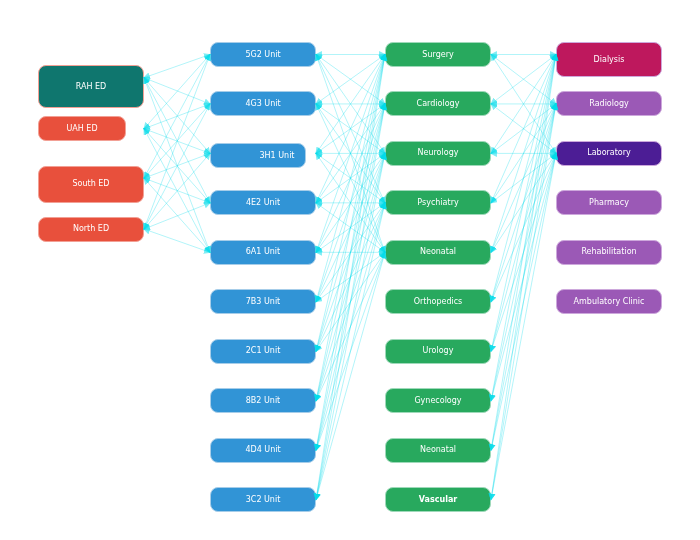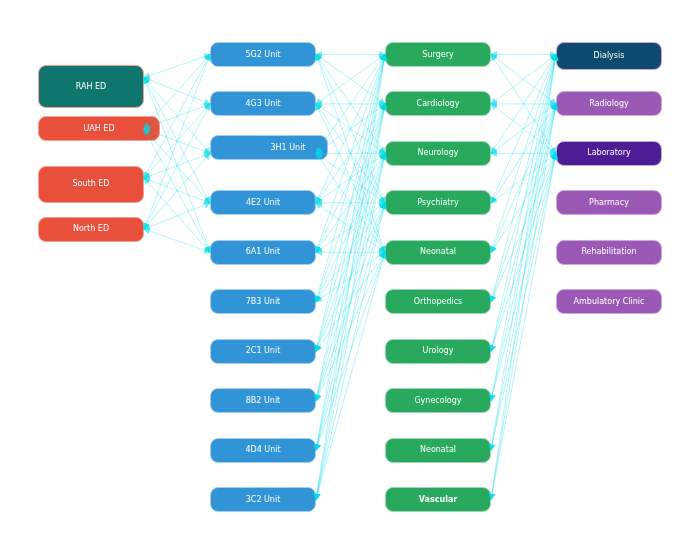--- a/index.html
+++ b/index.html
@@ -26,44 +26,44 @@
     position:absolute;left:0;top:0;
     pointer-events:none;
   }
 </style>
 </head>
 <body>
 
 <div class="figure">
   <div id="node-layer">
       <div class="node" style="left: 38px; top: 65.2415px; width: 106px; height: 43px; background: #0f766e; border-color: rgb(242, 160, 149);">RAH ED</div>
-      <div class="node" style="left: 38px; top: 116.175px; width: 122px; height: 25px; background: rgb(232, 80, 60); border-color: rgb(242, 160, 149);">UAH ED</div>
+      <div class="node" style="left: 38px; top: 116.175px; width: 88px; height: 25px; background: rgb(232, 80, 60); border-color: rgb(242, 160, 149);">UAH ED</div>
       <div class="node" style="left: 38px; top: 165.625px; width: 106px; height: 37px; background: rgb(232, 80, 60); border-color: rgb(242, 160, 149);">South ED</div>
       <div class="node" style="left: 38px; top: 216.559px; width: 106px; height: 25px; background: rgb(232, 80, 60); border-color: rgb(242, 160, 149);">North ED</div>
       <div class="node" style="left: 210px; top: 42px; width: 106px; height: 25px; background: rgb(49, 148, 214); border-color: rgb(166, 205, 233);">5G2 Unit</div>
       <div class="node" style="left: 210px; top: 91.45px; width: 106px; height: 25px; background: rgb(49, 148, 214); border-color: rgb(166, 205, 233);">4G3 Unit</div>
-      <div class="node" style="left: 210px; top: 135px; width: 118px; height: 25px; background: rgb(49, 148, 214); border-color: rgb(166, 205, 233); padding-left: 38px;">3H1 Unit</div>
+      <div class="node" style="left: 210px; top: 143px; width: 96px; height: 25px; background: rgb(49, 148, 214); border-color: rgb(166, 205, 233); padding-left: 38px;">3H1 Unit</div>
       <div class="node" style="left: 210px; top: 190.35px; width: 106px; height: 25px; background: rgb(49, 148, 214); border-color: rgb(166, 205, 233);">4E2 Unit</div>
       <div class="node" style="left: 210px; top: 239.8px; width: 106px; height: 25px; background: rgb(49, 148, 214); border-color: rgb(166, 205, 233);">6A1 Unit</div>
       <div class="node" style="left: 210px; top: 289.25px; width: 106px; height: 25px; background: rgb(49, 148, 214); border-color: rgb(166, 205, 233);">7B3 Unit</div>
       <div class="node" style="left: 210px; top: 338.7px; width: 106px; height: 25px; background: rgb(49, 148, 214); border-color: rgb(166, 205, 233);">2C1 Unit</div>
       <div class="node" style="left: 210px; top: 388.15px; width: 106px; height: 25px; background: rgb(49, 148, 214); border-color: rgb(166, 205, 233);">8B2 Unit</div>
       <div class="node" style="left: 210px; top: 437.6px; width: 106px; height: 25px; background: rgb(49, 148, 214); border-color: rgb(166, 205, 233);">4D4 Unit</div>
       <div class="node" style="left: 210px; top: 487.05px; width: 106px; height: 25px; background: rgb(49, 148, 214); border-color: rgb(166, 205, 233);">3C2 Unit</div>
       <div class="node" style="left: 385px; top: 42px; width: 106px; height: 25px; background: rgb(40, 169, 94); border-color: rgb(159, 217, 186);">Surgery</div>
       <div class="node" style="left: 385px; top: 91.45px; width: 106px; height: 25px; background: rgb(40, 169, 94); border-color: rgb(159, 217, 186);">Cardiology</div>
       <div class="node" style="left: 385px; top: 140.9px; width: 106px; height: 25px; background: rgb(40, 169, 94); border-color: rgb(159, 217, 186);">Neurology</div>
       <div class="node" style="left: 385px; top: 190.35px; width: 106px; height: 25px; background: rgb(40, 169, 94); border-color: rgb(159, 217, 186);">Psychiatry</div>
       <div class="node" style="left: 385px; top: 239.8px; width: 106px; height: 25px; background: rgb(40, 169, 94); border-color: rgb(159, 217, 186);">Neonatal</div>
       <div class="node" style="left: 385px; top: 289.25px; width: 106px; height: 25px; background: rgb(40, 169, 94); border-color: rgb(159, 217, 186);">Orthopedics</div>
       <div class="node" style="left: 385px; top: 338.7px; width: 106px; height: 25px; background: rgb(40, 169, 94); border-color: rgb(159, 217, 186);">Urology</div>
       <div class="node" style="left: 385px; top: 388.15px; width: 106px; height: 25px; background: rgb(40, 169, 94); border-color: rgb(159, 217, 186);">Gynecology</div>
       <div class="node" style="left: 385px; top: 437.6px; width: 106px; height: 25px; background: rgb(40, 169, 94); border-color: rgb(159, 217, 186);">Neonatal</div>
       <div class="node" style="left: 385px; top: 487.05px; width: 106px; height: 25px; background: rgb(40, 169, 94); border-color: rgb(159, 217, 186); font-weight: bold;">Vascular</div>
-      <div class="node" style="left: 556px; top: 42px; width: 106px; height: 28px; background: #0c4a6e; border-color: rgb(205, 168, 220);">Dialysis</div>
+      <div class="node" style="left: 556px; top: 42px; width: 106px; height: 35px; background: #be185d; border-color: rgb(205, 168, 220);">Dialysis</div>
       <div class="node" style="left: 556px; top: 91.45px; width: 106px; height: 25px; background: rgb(155, 89, 182); border-color: rgb(205, 168, 220);">Radiology</div>
       <div class="node" style="left: 556px; top: 140.9px; width: 106px; height: 25px; background: #4c1d95; border-color: rgb(205, 168, 220);">Laboratory</div>
       <div class="node" style="left: 556px; top: 190.35px; width: 106px; height: 25px; background: rgb(155, 89, 182); border-color: rgb(205, 168, 220);">Pharmacy</div>
       <div class="node" style="left: 556px; top: 239.8px; width: 106px; height: 25px; background: rgb(155, 89, 182); border-color: rgb(205, 168, 220);">Rehabilitation</div>
       <div class="node" style="left: 556px; top: 289.25px; width: 106px; height: 25px; background: rgb(155, 89, 182); border-color: rgb(205, 168, 220);">Ambulatory Clinic</div>
     </div>
   <svg id="edge-layer" width="700" height="540" viewBox="0 0 700 540">
     <defs>
       <marker id="ah" viewBox="0 0 10 10" refX="8.5" refY="5" markerWidth="7" markerHeight="7" markerUnits="userSpaceOnUse" orient="auto-start-reverse">
         <path d="M0,0 L10,5 L0,10 z" fill="#00dcea" fill-opacity="0.5"></path>

